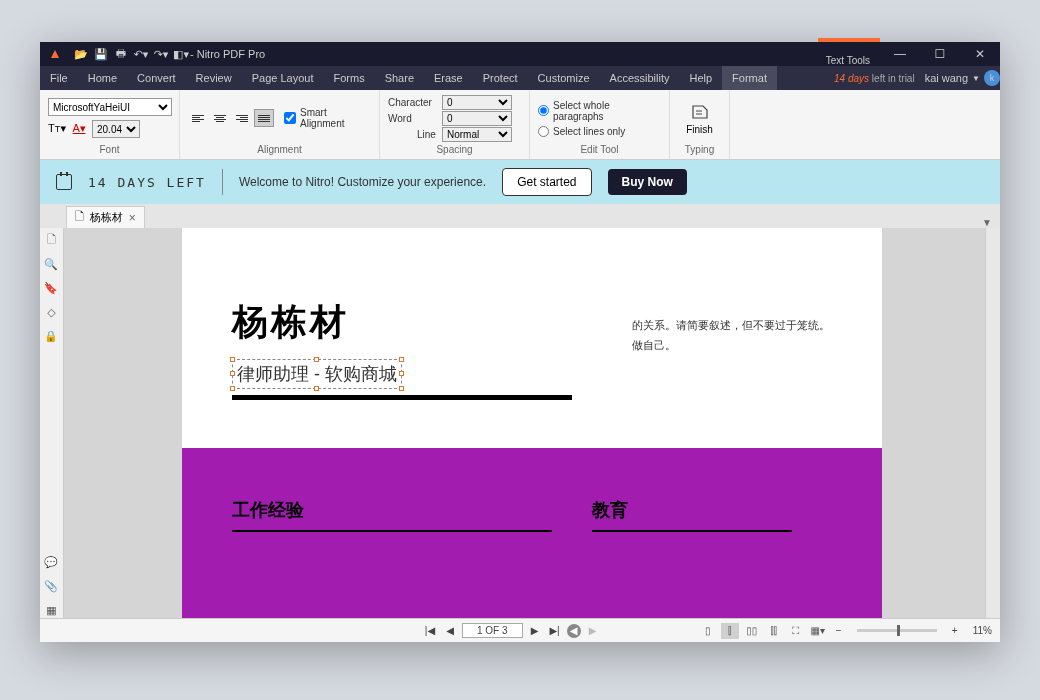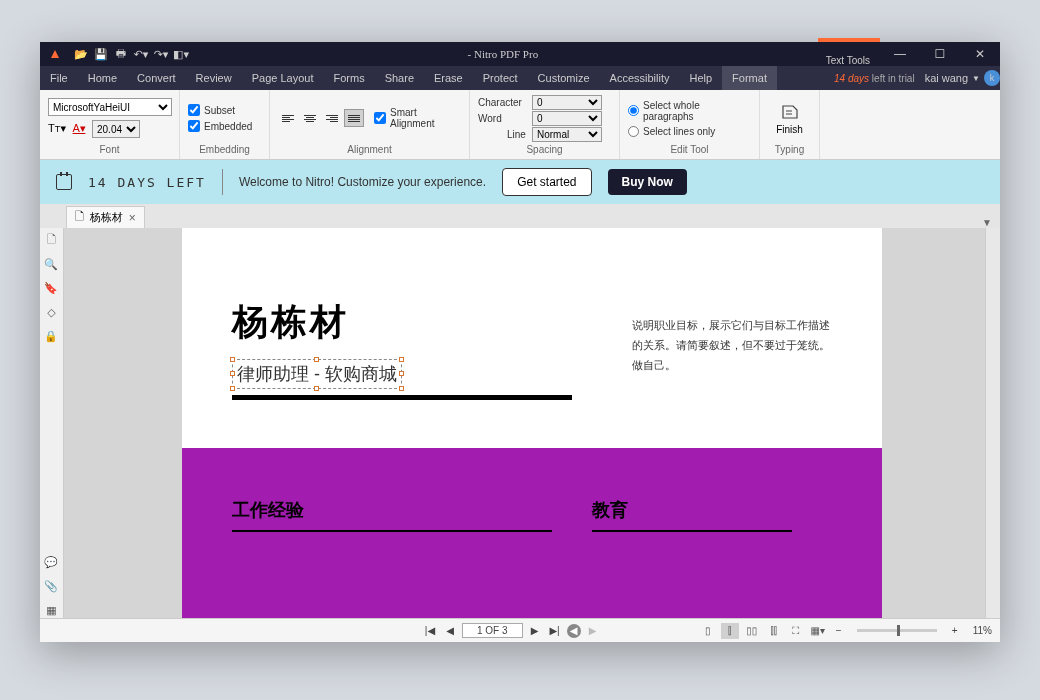--- a/index.html
+++ b/index.html
@@ -2,21 +2,21 @@
 <html><head>
 <meta charset="utf-8">
 <style>
 * { margin: 0; padding: 0; box-sizing: border-box; font-family: "Segoe UI", Arial, sans-serif; }
 body { background: #d5dae0; width: 1040px; height: 700px; position: relative; overflow: hidden; }
 .window { position: absolute; left: 40px; top: 42px; width: 960px; height: 600px; background: #fff; box-shadow: 0 10px 40px rgba(0,0,0,0.3); display: flex; flex-direction: column; }
 .titlebar { height: 24px; background: #1a1a2e; display: flex; align-items: center; color: #fff; font-size: 11px; }
 .titlebar .logo { width: 18px; height: 18px; margin-left: 6px; display: inline-flex; align-items: center; justify-content: center; }
 .titlebar .qat { display: flex; gap: 2px; margin-left: 8px; }
 .titlebar .qat .qbtn { width: 18px; height: 18px; display: inline-flex; align-items: center; justify-content: center; color: #ccc; font-size: 11px; cursor: pointer; }
-.titlebar .title { flex: 1; text-align: center; color: #ccc; font-family: Liberation Serif, serif; }
+.titlebar .title { flex: 1; color: #ccc; }
 .titlebar .winbtns { display: flex; }
 .titlebar .winbtns div { width: 40px; height: 24px; display: flex; align-items: center; justify-content: center; color: #ccc; cursor: pointer; font-size: 12px; }
 .menubar { height: 24px; background: #2d2d44; display: flex; align-items: center; color: #ccc; font-size: 11px; }
 .menubar .menu-item { padding: 0 10px; height: 24px; display: flex; align-items: center; cursor: pointer; white-space: nowrap; }
 .menubar .menu-item.active { background: #4a4a5e; }
 .menubar .spacer { flex: 1; }
 .menubar .trial { color: #aaa; font-size: 10px; margin-right: 10px; }
 .menubar .trial .days { color: #ff6b35; font-style: italic; }
 .menubar .user { display: flex; align-items: center; gap: 4px; margin-right: 0; }
 .menubar .avatar { width: 16px; height: 16px; border-radius: 50%; background: #4a90d9; display: flex; align-items: center; justify-content: center; font-size: 9px; }
@@ -143,33 +143,20 @@
       <div class="body">
         <select class="font-select"><option>MicrosoftYaHeiUI</option></select>
         <div class="font-row2">
           <button class="font-btn">T<small>T</small>▾</button>
           <button class="font-btn" style="color:#c00; text-decoration:underline;">A▾</button>
           <select class="size-select"><option>20.04</option></select>
         </div>
       </div>
       <div class="label">Font</div>
     </div>
-    <div class="rgroup" style="width:90px;">
-      <div class="body">
-        <label class="check-row">
-            <input type="checkbox" checked="" style="">
-            <span>Subset</span>
-          </label>
-        <label class="check-row">
-            <input type="checkbox" checked="" style="">
-            <span>Embedded</span>
-          </label>
-      </div>
-      <div class="label">Embedding</div>
-    </div>
     <div class="rgroup" style="width:200px;">
       <div class="body" style="flex-direction:row; align-items:center; gap:10px;">
         <div class="align-btns">
           <button class="align-btn">
               <span class="align-icon">
                 <span style="width:12px"></span>
                 <span style="width:8px"></span>
                 <span style="width:12px"></span>
                 <span style="width:8px"></span>
               </span>
@@ -284,21 +271,20 @@
       <div class="page">
         <div class="name">杨栋材</div>
         <div class="selected-box">
           <span class="handle" style="left:-3px;top:-3px"></span><span class="handle" style="left:50%;top:-3px;margin-left:-3px"></span><span class="handle" style="right:-3px;top:-3px"></span>
           <span class="handle" style="left:-3px;top:50%;margin-top:-3px"></span><span class="handle" style="right:-3px;top:50%;margin-top:-3px"></span>
           <span class="handle" style="left:-3px;bottom:-3px"></span><span class="handle" style="left:50%;bottom:-3px;margin-left:-3px"></span><span class="handle" style="right:-3px;bottom:-3px"></span>
           <span class="subtitle">律师助理 - 软购商城</span>
         </div>
         <div class="hr-thick"></div>
         <div class="desc-col">
-          <div>说明职业目标，展示它们与目标工作描述</div>
           <div>的关系。请简要叙述，但不要过于笼统。</div>
           <div>做自己。</div>
         </div>
         <div class="teal-section">
           <div class="sec-title">工作经验</div>
           <div class="sec-hr"></div>
           <div class="col2">
             <div class="sec-title">教育</div>
             <div class="sec-hr" style="width:200px;"></div>
           </div>

